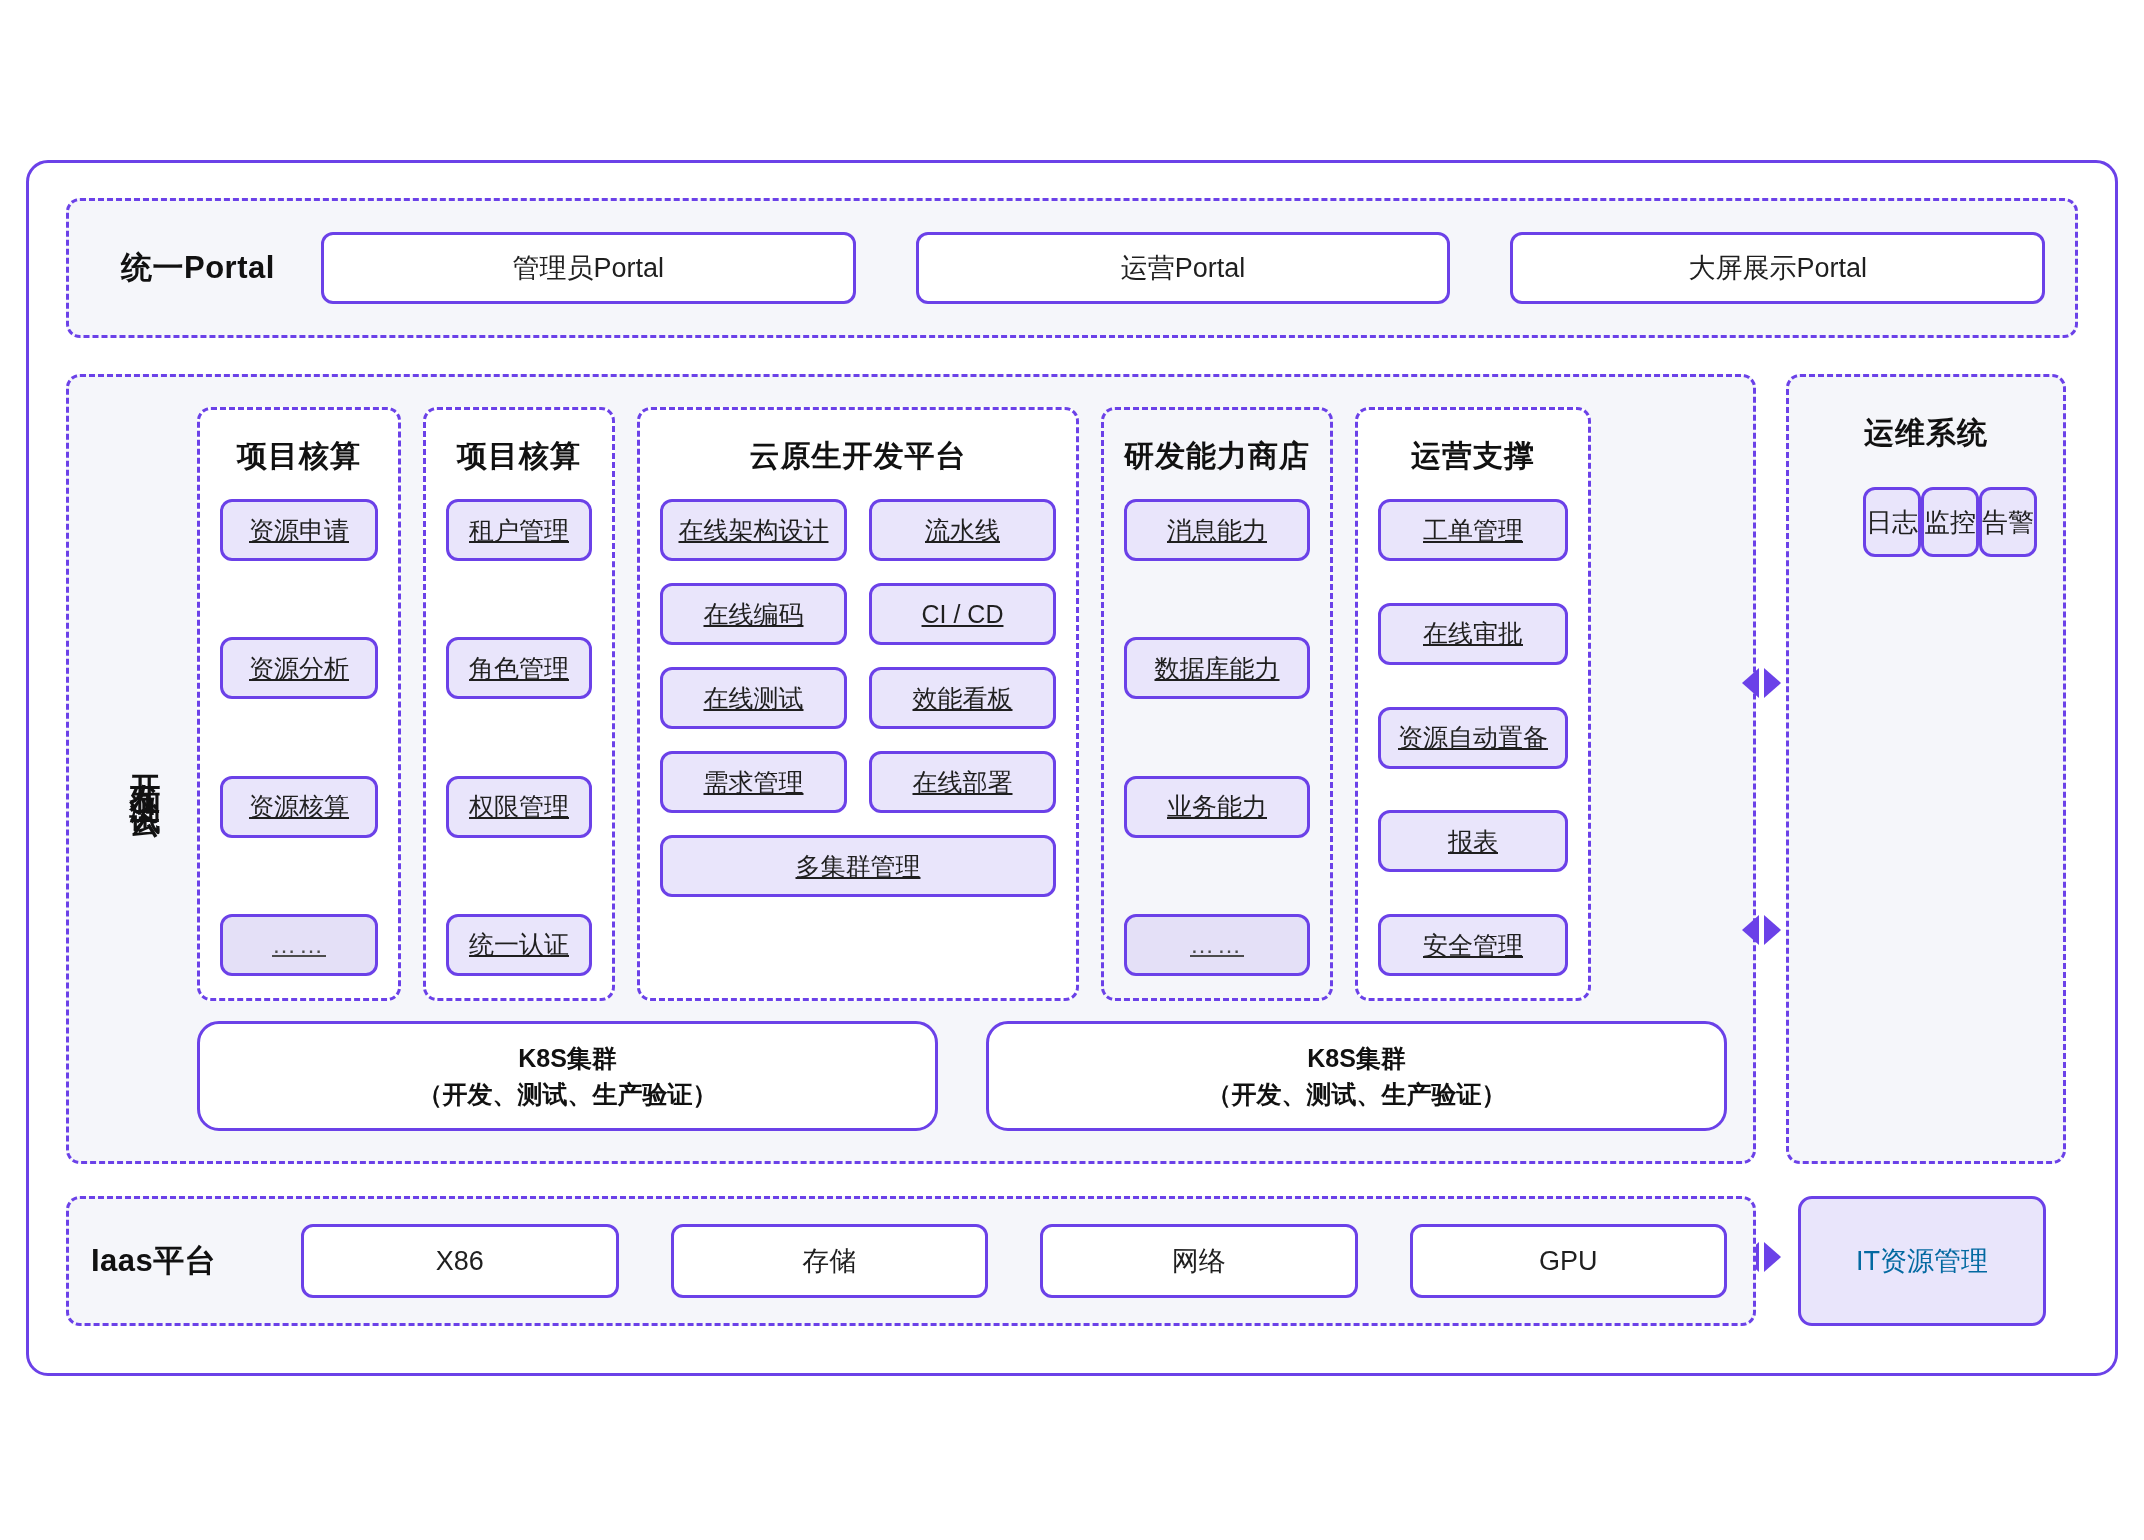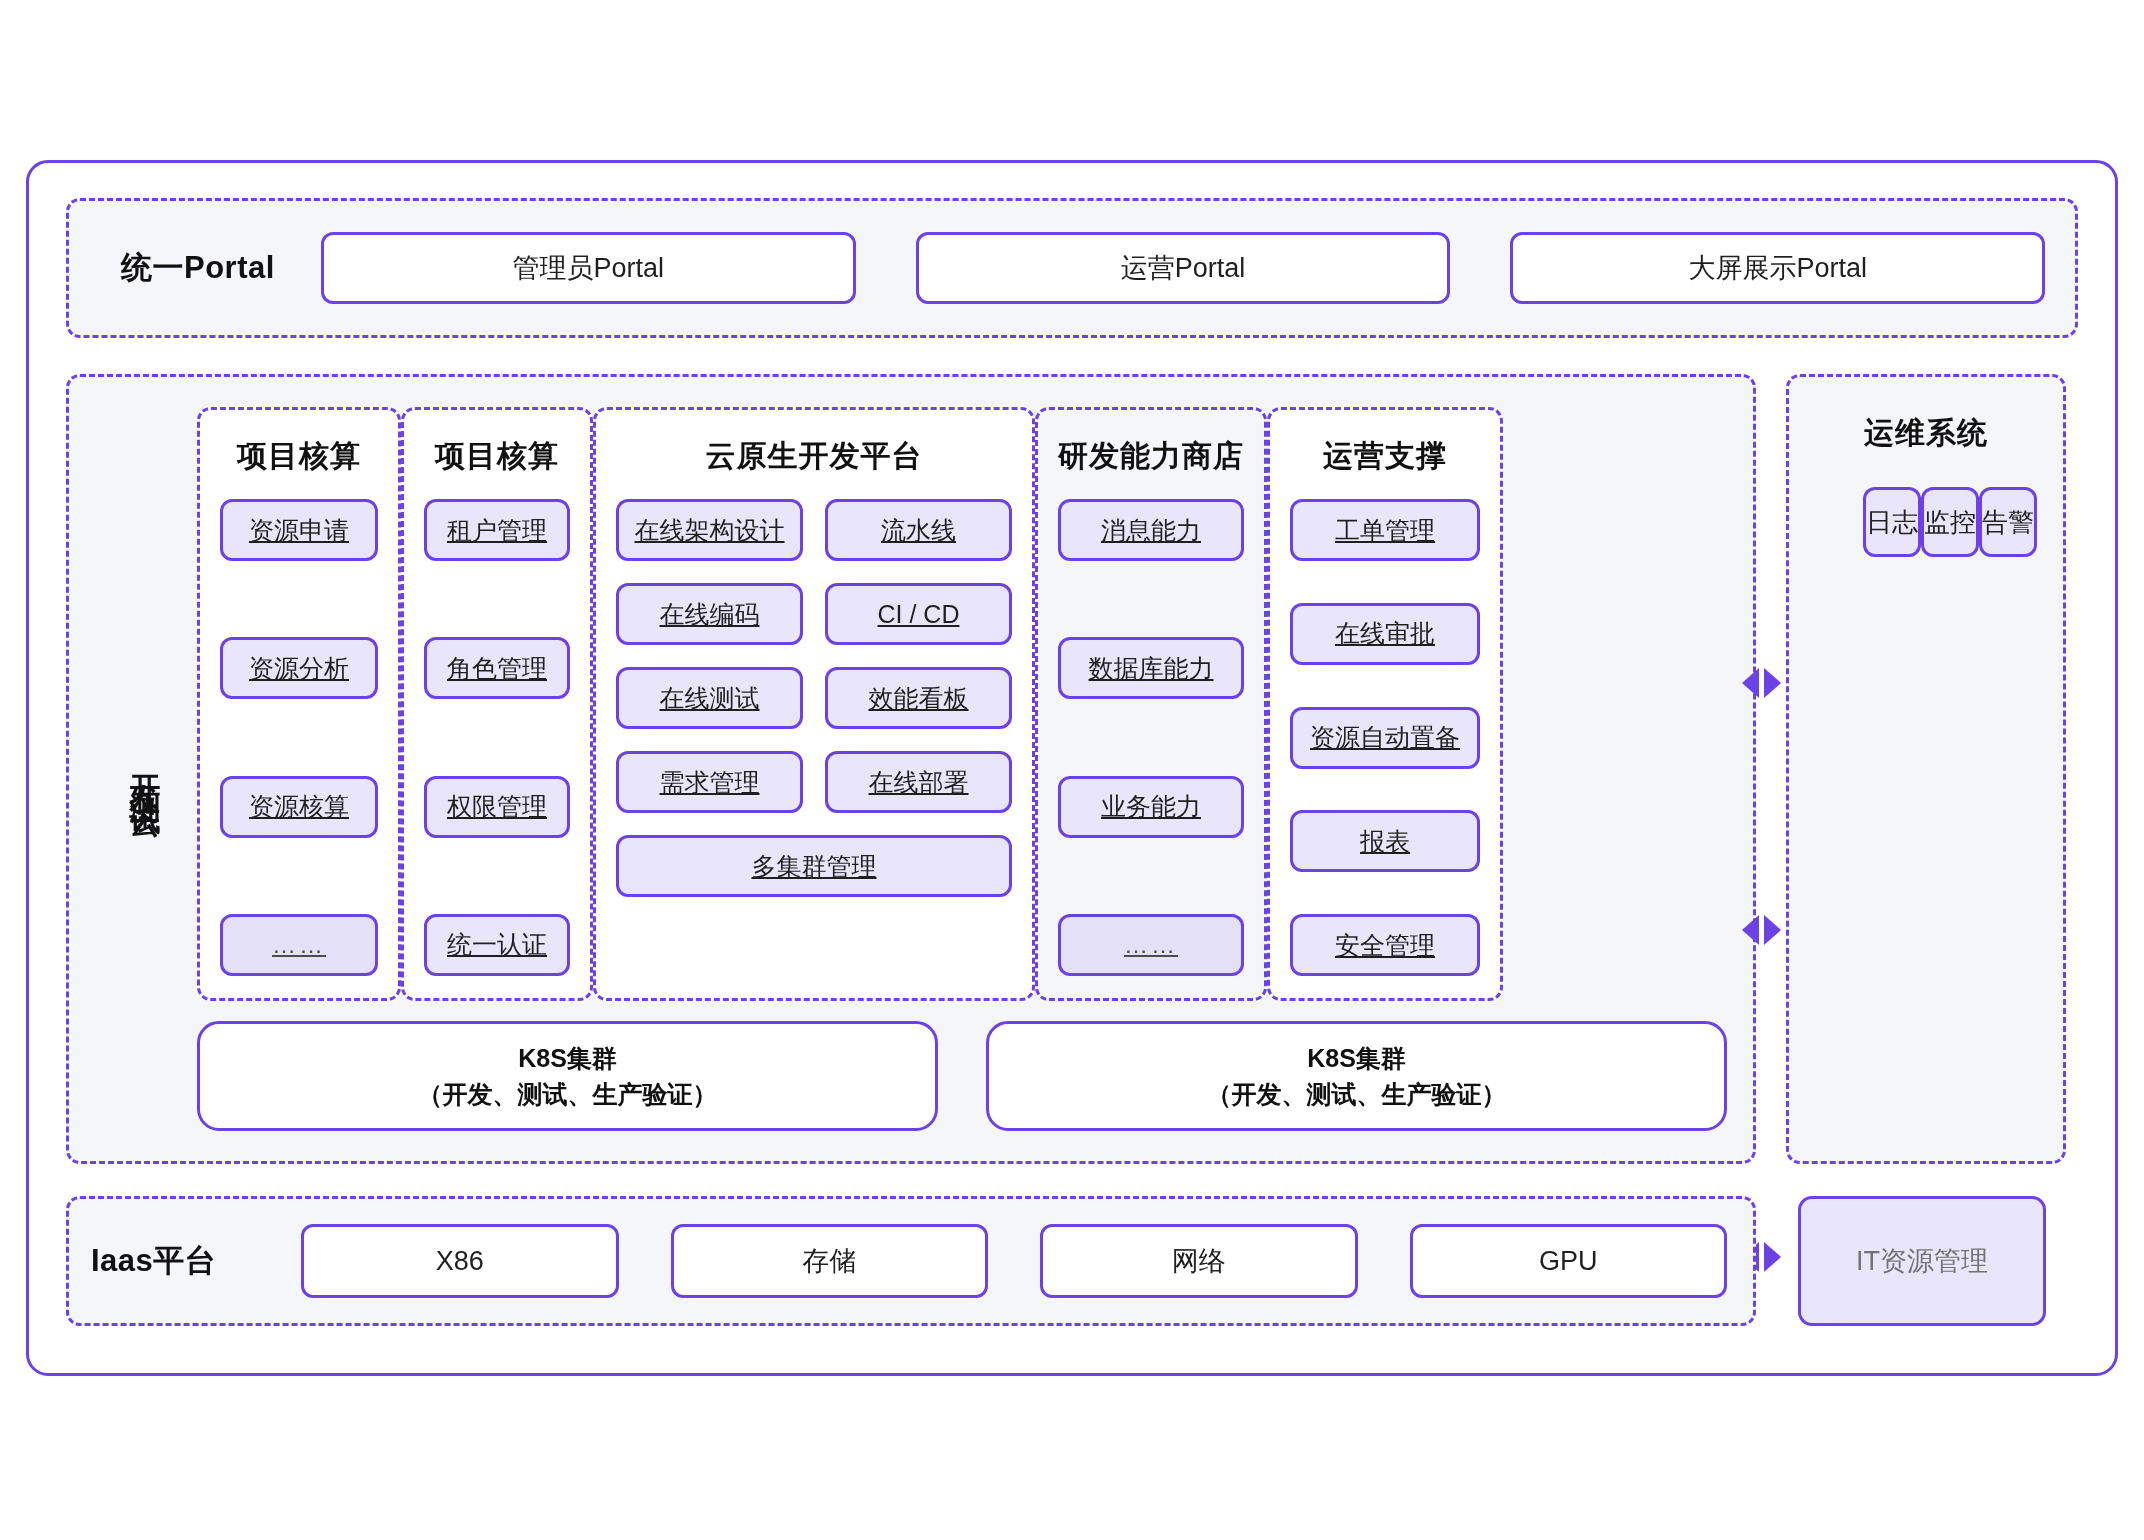--- a/index.html
+++ b/index.html
@@ -52,21 +52,21 @@
     position:absolute;left:36px;top:0;width:80px;height:790px;
     display:flex;align-items:center;justify-content:center;
   }
   .vlabel{
     writing-mode:vertical-rl;text-orientation:upright;
     font-size:31px;font-weight:bold;color:#111;letter-spacing:9px;
     line-height:1;
   }
   .cols{
     position:absolute;left:128px;top:30px;right:26px;height:594px;
-    display:flex;
+    display:flex;gap:22px;
   }
   .col{
     position:relative;padding:0 20px 22px 20px;
     display:flex;flex-direction:column;
   }
   .col-title{
     text-align:center;font-size:30px;font-weight:bold;color:#111;
     padding-top:26px;padding-bottom:22px;letter-spacing:1px;white-space:nowrap;
   }
   .col-body{flex:1;display:flex;flex-direction:column;justify-content:space-between;}
@@ -135,21 +135,21 @@
   .iaas-items{flex:1;display:flex;gap:52px;padding-right:26px;}
   .iaas-btn{
     flex:1;height:74px;border:3px solid #6b41e8;border-radius:12px;
     background:#ffffff;display:flex;align-items:center;justify-content:center;
     font-size:27px;color:#1f1f1f;box-sizing:border-box;
   }
   .itres{
     position:absolute;left:1798px;top:1196px;width:248px;height:130px;
     border:3px solid #6b41e8;border-radius:14px;background:#e9e5fb;
     display:flex;align-items:center;justify-content:center;
-    font-size:27px;color:#737373;box-sizing:border-box;
+    font-size:27px;color:#0369a1;box-sizing:border-box;
   }
 </style>
 </head>
 <body>
 
 <div class="canvas">
 
   <div class="outer-frame"></div>
 
   <div class="portal-row dashed">

